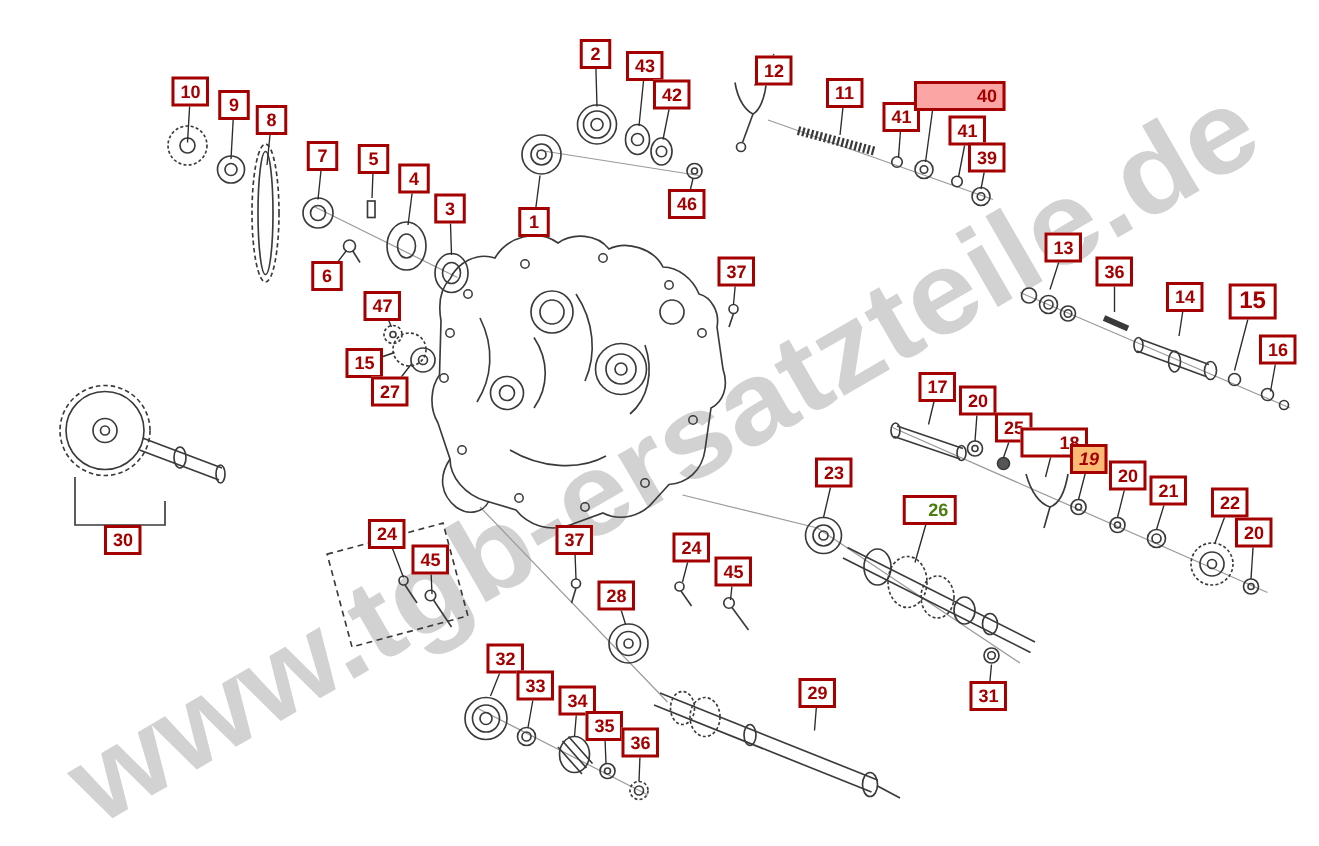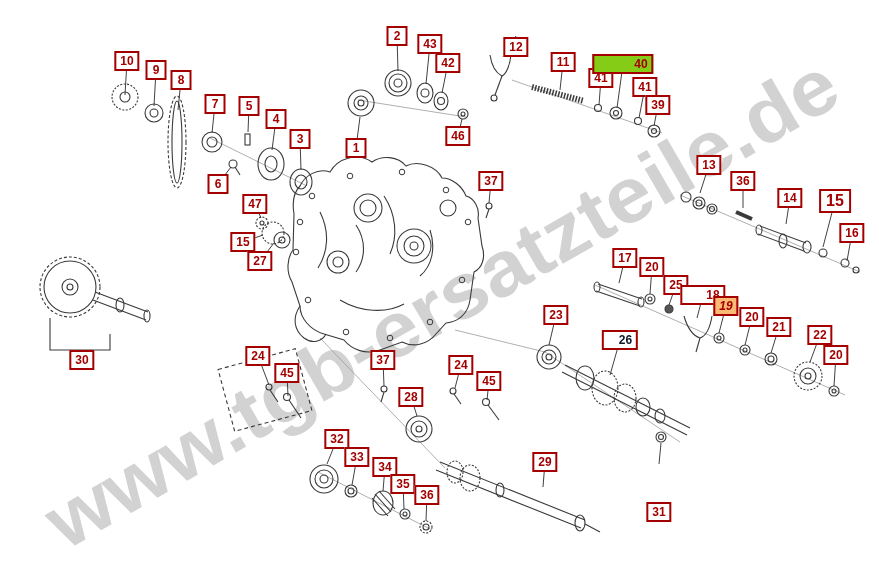--- a/index.html
+++ b/index.html
@@ -289,50 +289,50 @@
       <div class="part-label" style="left: 218px; top: 184px; border-color: rgb(164, 0, 0); color: rgb(164, 0, 0); background: rgb(255, 255, 255);">6</div>
       <div class="part-label" style="left: 255px; top: 204px; border-color: rgb(164, 0, 0); color: rgb(164, 0, 0); background: rgb(255, 255, 255);">47</div>
       <div class="part-label" style="left: 243px; top: 242px; border-color: rgb(164, 0, 0); color: rgb(164, 0, 0); background: rgb(255, 255, 255);">15</div>
       <div class="part-label" style="left: 260px; top: 261px; border-color: rgb(164, 0, 0); color: rgb(164, 0, 0); background: rgb(255, 255, 255);">27</div>
       <div class="part-label" style="left: 397px; top: 36px; border-color: rgb(164, 0, 0); color: rgb(164, 0, 0); background: rgb(255, 255, 255);">2</div>
       <div class="part-label" style="left: 430px; top: 44px; border-color: rgb(164, 0, 0); color: rgb(164, 0, 0); background: rgb(255, 255, 255);">43</div>
       <div class="part-label" style="left: 448px; top: 63px; border-color: rgb(164, 0, 0); color: rgb(164, 0, 0); background: rgb(255, 255, 255);">42</div>
       <div class="part-label" style="left: 516px; top: 47px; border-color: rgb(164, 0, 0); color: rgb(164, 0, 0); background: rgb(255, 255, 255);">12</div>
       <div class="part-label" style="left: 563px; top: 62px; border-color: rgb(164, 0, 0); color: rgb(164, 0, 0); background: rgb(255, 255, 255);">11</div>
       <div class="part-label" style="left: 601px; top: 78px; border-color: rgb(164, 0, 0); color: rgb(164, 0, 0); background: rgb(255, 255, 255);">41</div>
-      <div class="part-label" style="left: 623px; top: 64px; border-color: rgb(164, 0, 0); color: rgb(164, 0, 0); background: #84cc16; padding-left: 40px;">40</div>
+      <div class="part-label" style="left: 640px; top: 64px; border-color: rgb(164, 0, 0); color: rgb(164, 0, 0); background: #fca5a5; padding-left: 40px;">40</div>
       <div class="part-label" style="left: 645px; top: 87px; border-color: rgb(164, 0, 0); color: rgb(164, 0, 0); background: rgb(255, 255, 255);">41</div>
       <div class="part-label" style="left: 658px; top: 105px; border-color: rgb(164, 0, 0); color: rgb(164, 0, 0); background: rgb(255, 255, 255);">39</div>
       <div class="part-label" style="left: 458px; top: 136px; border-color: rgb(164, 0, 0); color: rgb(164, 0, 0); background: rgb(255, 255, 255);">46</div>
       <div class="part-label" style="left: 356px; top: 148px; border-color: rgb(164, 0, 0); color: rgb(164, 0, 0); background: rgb(255, 255, 255);">1</div>
       <div class="part-label" style="left: 491px; top: 181px; border-color: rgb(164, 0, 0); color: rgb(164, 0, 0); background: rgb(255, 255, 255);">37</div>
       <div class="part-label" style="left: 709px; top: 165px; border-color: rgb(164, 0, 0); color: rgb(164, 0, 0); background: rgb(255, 255, 255);">13</div>
       <div class="part-label" style="left: 743px; top: 181px; border-color: rgb(164, 0, 0); color: rgb(164, 0, 0); background: rgb(255, 255, 255);">36</div>
       <div class="part-label" style="left: 790px; top: 198px; border-color: rgb(164, 0, 0); color: rgb(164, 0, 0); background: rgb(255, 255, 255);">14</div>
       <div class="part-label big" style="left: 835px; top: 201px; border-color: rgb(164, 0, 0); color: rgb(164, 0, 0); background: rgb(255, 255, 255);">15</div>
       <div class="part-label" style="left: 852px; top: 233px; border-color: rgb(164, 0, 0); color: rgb(164, 0, 0); background: rgb(255, 255, 255);">16</div>
       <div class="part-label" style="left: 625px; top: 258px; border-color: rgb(164, 0, 0); color: rgb(164, 0, 0); background: rgb(255, 255, 255);">17</div>
       <div class="part-label" style="left: 652px; top: 267px; border-color: rgb(164, 0, 0); color: rgb(164, 0, 0); background: rgb(255, 255, 255);">20</div>
       <div class="part-label" style="left: 676px; top: 285px; border-color: rgb(164, 0, 0); color: rgb(164, 0, 0); background: rgb(255, 255, 255);">25</div>
       <div class="part-label" style="left: 703px; top: 295px; border-color: rgb(164, 0, 0); color: rgb(164, 0, 0); background: rgb(255, 255, 255); padding-left: 24px;">18</div>
       <div class="part-label" style="left: 726px; top: 306px; border-color: rgb(164, 0, 0); color: rgb(164, 0, 0); background: #fdba74; font-style: italic;">19</div>
       <div class="part-label" style="left: 752px; top: 317px; border-color: rgb(164, 0, 0); color: rgb(164, 0, 0); background: rgb(255, 255, 255);">20</div>
       <div class="part-label" style="left: 779px; top: 327px; border-color: rgb(164, 0, 0); color: rgb(164, 0, 0); background: rgb(255, 255, 255);">21</div>
       <div class="part-label" style="left: 820px; top: 335px; border-color: rgb(164, 0, 0); color: rgb(164, 0, 0); background: rgb(255, 255, 255);">22</div>
       <div class="part-label" style="left: 836px; top: 355px; border-color: rgb(164, 0, 0); color: rgb(164, 0, 0); background: rgb(255, 255, 255);">20</div>
       <div class="part-label" style="left: 556px; top: 315px; border-color: rgb(164, 0, 0); color: rgb(164, 0, 0); background: rgb(255, 255, 255);">23</div>
-      <div class="part-label" style="left: 620px; top: 340px; border-color: rgb(164, 0, 0); color: #0f172a; background: rgb(255, 255, 255); padding-left: 15px;">26</div>
+      <div class="part-label" style="left: 620px; top: 340px; border-color: rgb(164, 0, 0); color: #4d7c0f; background: rgb(255, 255, 255); padding-left: 15px;">26</div>
       <div class="part-label" style="left: 82px; top: 360px; border-color: rgb(164, 0, 0); color: rgb(164, 0, 0); background: rgb(255, 255, 255);">30</div>
       <div class="part-label" style="left: 258px; top: 356px; border-color: rgb(164, 0, 0); color: rgb(164, 0, 0); background: rgb(255, 255, 255);">24</div>
       <div class="part-label" style="left: 287px; top: 373px; border-color: rgb(164, 0, 0); color: rgb(164, 0, 0); background: rgb(255, 255, 255);">45</div>
       <div class="part-label" style="left: 383px; top: 360px; border-color: rgb(164, 0, 0); color: rgb(164, 0, 0); background: rgb(255, 255, 255);">37</div>
       <div class="part-label" style="left: 461px; top: 365px; border-color: rgb(164, 0, 0); color: rgb(164, 0, 0); background: rgb(255, 255, 255);">24</div>
       <div class="part-label" style="left: 489px; top: 381px; border-color: rgb(164, 0, 0); color: rgb(164, 0, 0); background: rgb(255, 255, 255);">45</div>
       <div class="part-label" style="left: 411px; top: 397px; border-color: rgb(164, 0, 0); color: rgb(164, 0, 0); background: rgb(255, 255, 255);">28</div>
-      <div class="part-label" style="left: 659px; top: 464px; border-color: rgb(164, 0, 0); color: rgb(164, 0, 0); background: rgb(255, 255, 255); margin-top: 48px;">31</div>
+      <div class="part-label" style="left: 659px; top: 464px; border-color: rgb(164, 0, 0); color: rgb(164, 0, 0); background: rgb(255, 255, 255);">31</div>
       <div class="part-label" style="left: 545px; top: 462px; border-color: rgb(164, 0, 0); color: rgb(164, 0, 0); background: rgb(255, 255, 255);">29</div>
       <div class="part-label" style="left: 337px; top: 439px; border-color: rgb(164, 0, 0); color: rgb(164, 0, 0); background: rgb(255, 255, 255);">32</div>
       <div class="part-label" style="left: 357px; top: 457px; border-color: rgb(164, 0, 0); color: rgb(164, 0, 0); background: rgb(255, 255, 255);">33</div>
       <div class="part-label" style="left: 385px; top: 467px; border-color: rgb(164, 0, 0); color: rgb(164, 0, 0); background: rgb(255, 255, 255);">34</div>
       <div class="part-label" style="left: 403px; top: 484px; border-color: rgb(164, 0, 0); color: rgb(164, 0, 0); background: rgb(255, 255, 255); text-align: right;">35</div>
       <div class="part-label" style="left: 427px; top: 495px; border-color: rgb(164, 0, 0); color: rgb(164, 0, 0); background: rgb(255, 255, 255);">36</div>
     </div>
 </div>
 
 </body></html>

